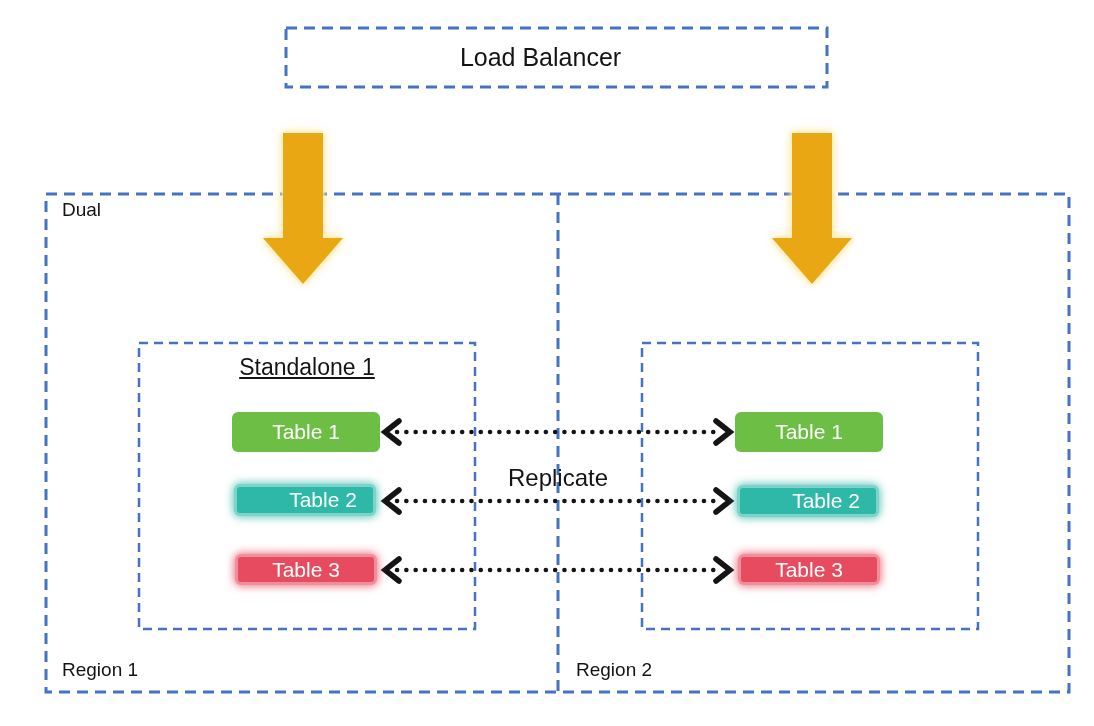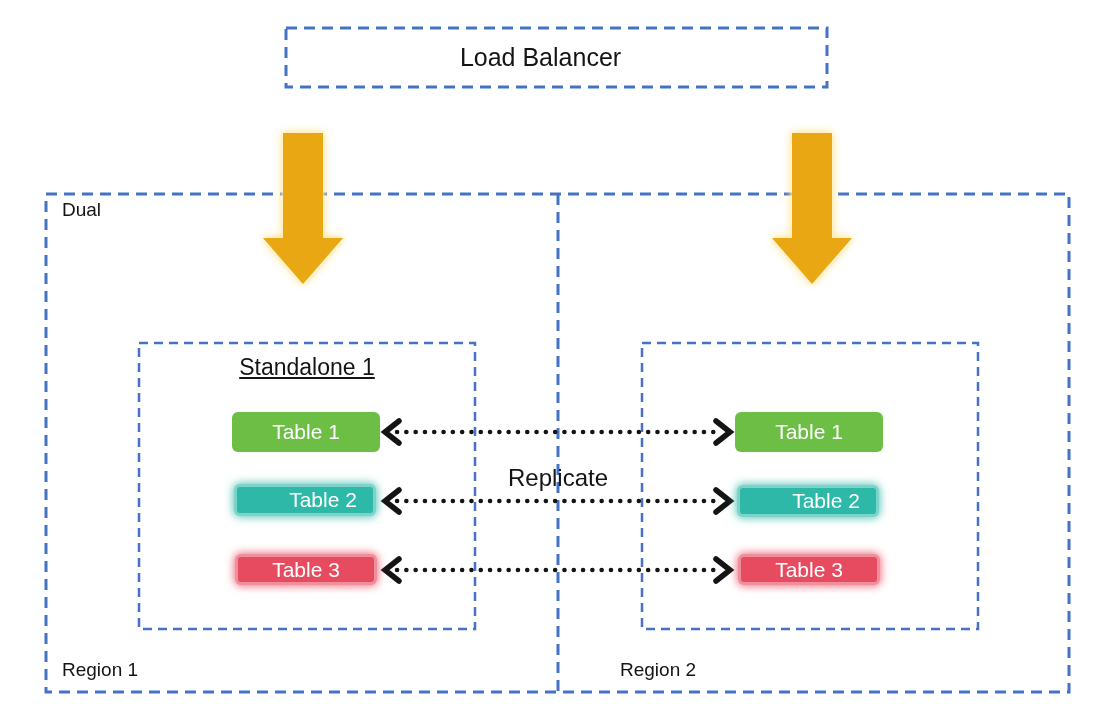--- a/index.html
+++ b/index.html
@@ -33,21 +33,21 @@
     white-space: normal;
   }
   .standalone-title {
     top: 354px; width: 336px;
     text-align: center; font-size: 23px;
   }
   .standalone-title.s1 { left: 139px; text-decoration: underline; }
   .standalone-title.s2 { left: 642px; }
   .region-label { top: 659px; font-size: 19px; text-align: right; }
   .region-label.r1 { left: 62px; }
-  .region-label.r2 { left: 576px; margin-left: 44px; }
+  .region-label.r2 { left: 576px; }
   .replicate-label {
     left: 558px; top: 464px;
     transform: translateX(-50%);
     font-size: 24px;
   }
   .chip {
     position: absolute;
     display: flex; align-items: center; justify-content: center;
     color: #ffffff;
     font-size: 21px;

